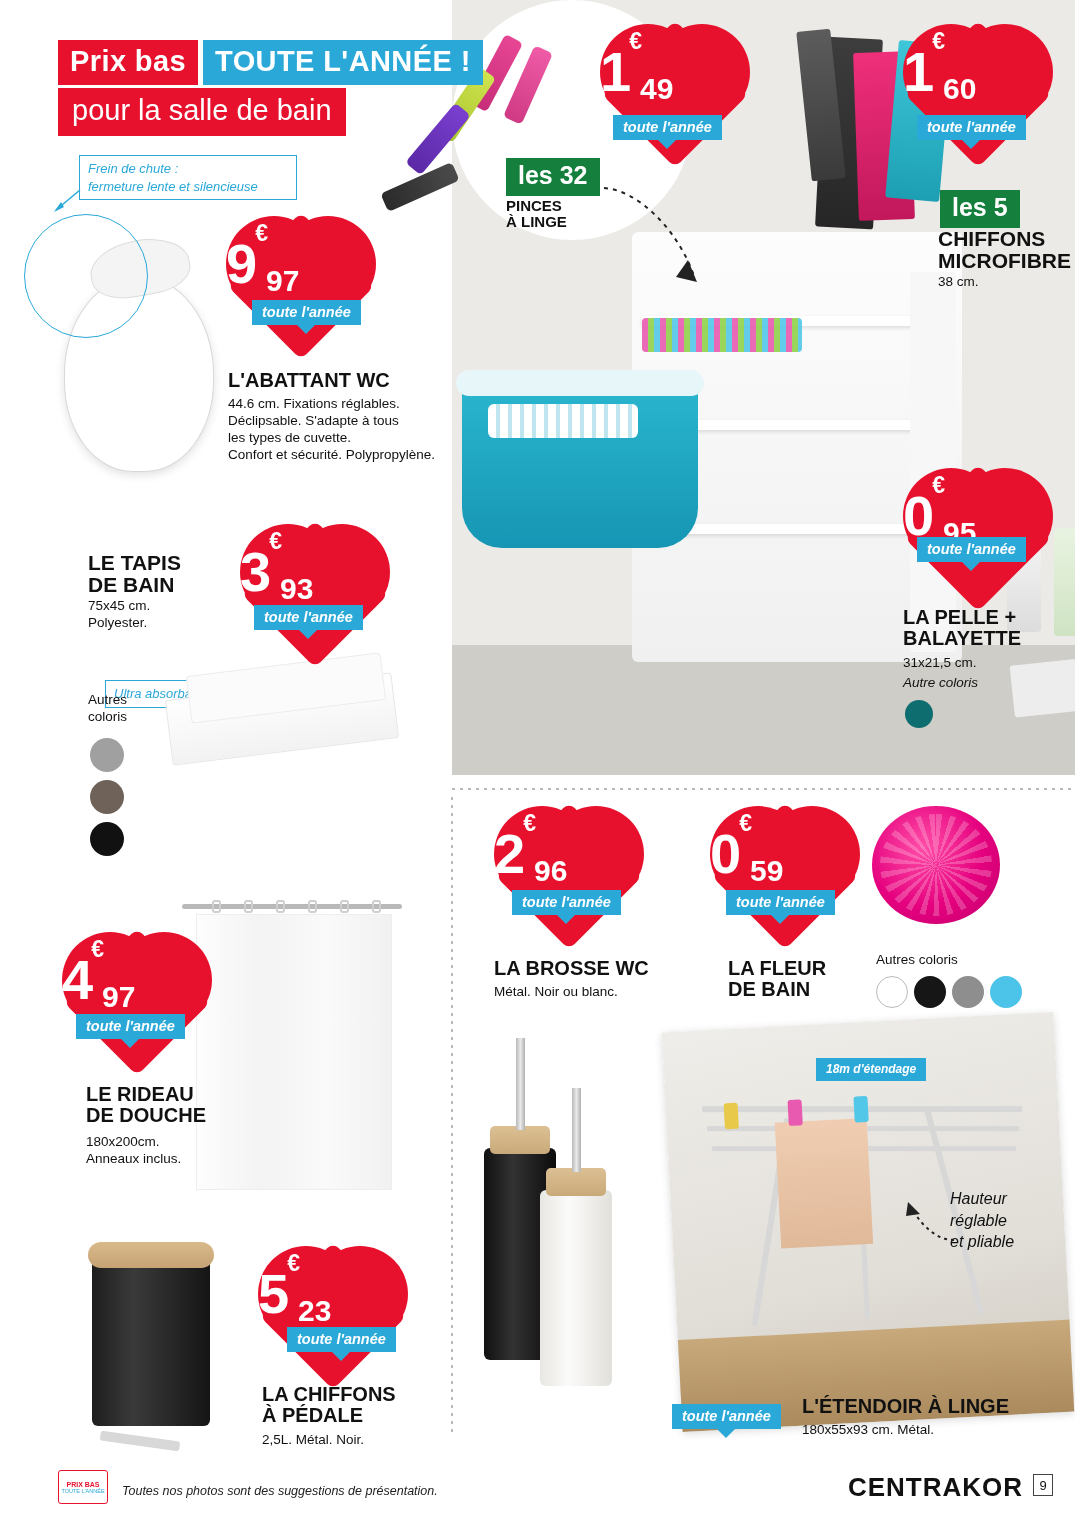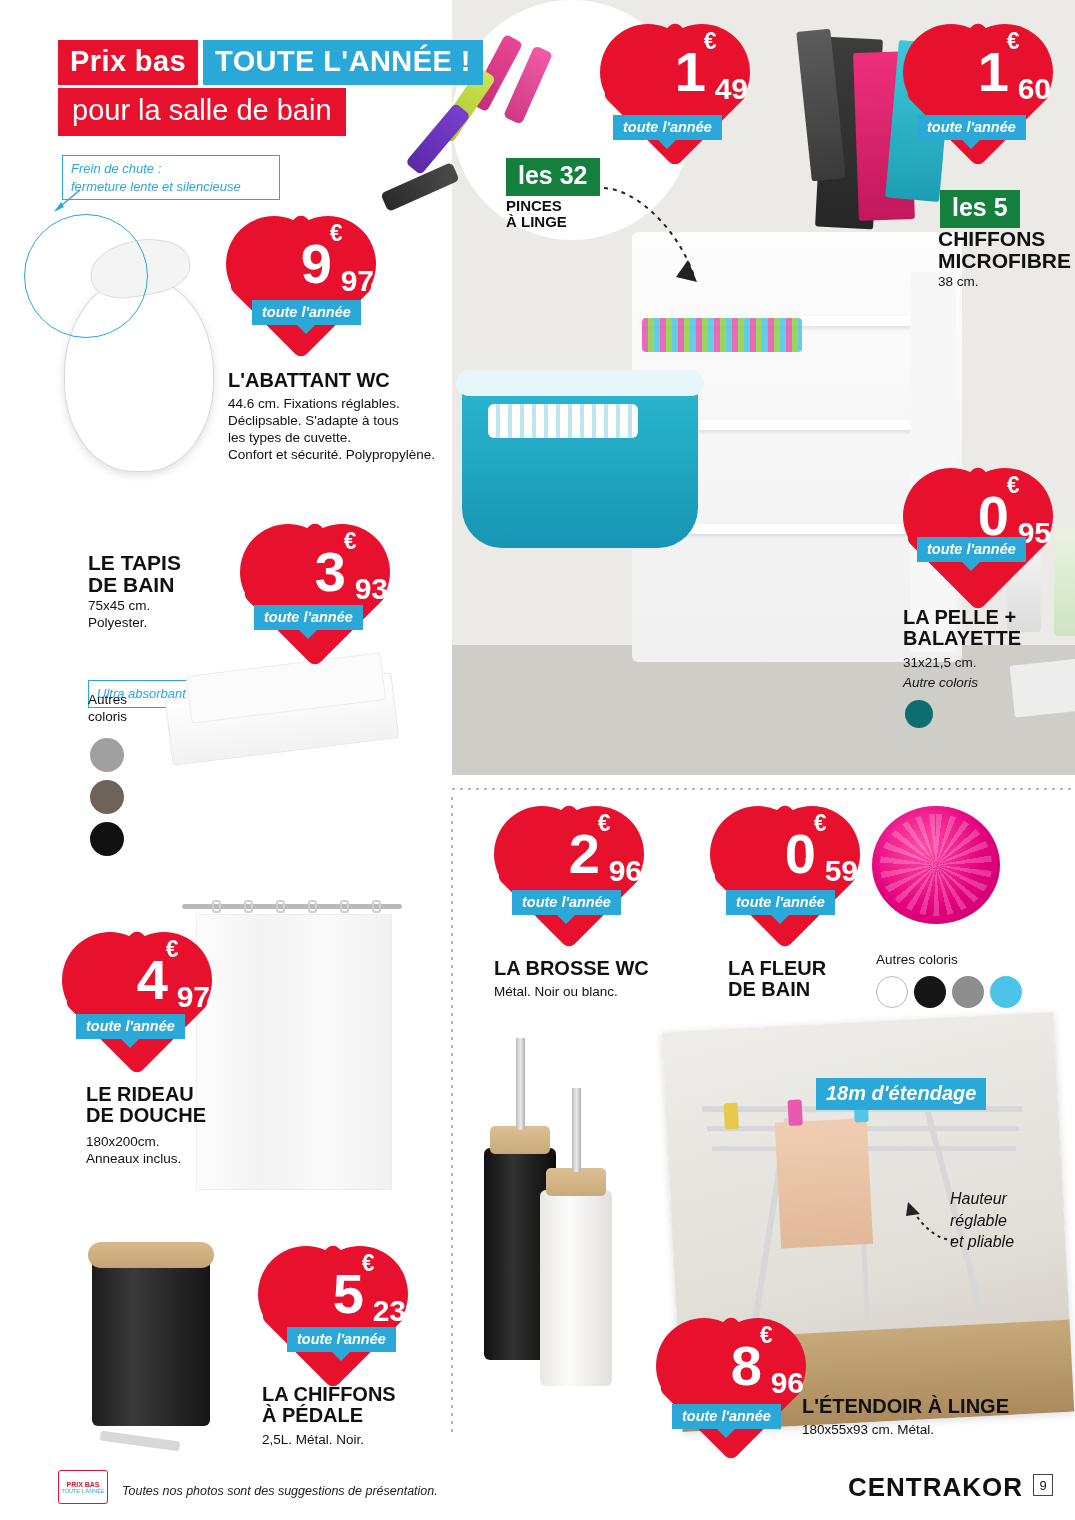--- a/index.html
+++ b/index.html
@@ -27,21 +27,21 @@
   }
   .heart .l1 { left:0; top:0; width:96px; height:96px; border-radius:50%; }
   .heart .l2 { right:0; top:0; width:96px; height:96px; border-radius:50%; }
   .heart .body {
     left:50%; top:18px; width:104px; height:104px;
     transform:translateX(-50%) rotate(45deg);
     border-radius:8px;
   }
   .heart .ptxt {
     position:absolute; z-index:5; left:0; right:0; top:20px;
-    text-align:right; color:#fff; line-height:1;
+    text-align:left; color:#fff; line-height:1;
   }
   .heart .big { font-size:56px; font-weight:bold; letter-spacing:-2px; }
   .heart .eur { font-size:23px; font-weight:bold; vertical-align:top; position:relative; top:-14px; }
   .heart .cts { font-size:30px; font-weight:bold; position:relative; top:8px; left:-2px; }
 
   .tag {
     position:absolute; background:#2aa8d8; color:#fff;
     font-size:14.5px; font-style:italic; font-weight:bold;
     padding:4px 10px 5px 10px; white-space:nowrap;
     z-index:6;
@@ -74,20 +74,21 @@
     position:absolute; left:58px; top:88px;
     background:#e8112d; color:#fff; font-size:29px;
     padding:6px 14px 9px 14px; font-weight:300;
   }
 
   
   .note {
     position:absolute; border:1px solid #2aa8d8; color:#2aa8d8;
     font-size:13px; font-style:italic; padding:4px 8px; line-height:1.35;
     background:#fff;
+    margin-left:17px;
   }
 
   .main-photo {
     position:absolute; left:452px; top:0; width:623px; height:775px;
     background:linear-gradient(160deg,#efeeec 0%,#e6e5e2 45%,#dedcd8 100%);
   }
   .mp-wall { position:absolute; inset:0; background:#eceae6; }
   .mp-floor { position:absolute; left:0; right:0; bottom:0; height:130px; background:#cfcdc8; }
 
   .divider-v {
@@ -486,38 +487,30 @@
     <div class="rail" style="left:44px;top:124px;width:304px;height:5px;transform:rotate(3deg);"></div>
     <div class="rail" style="left:96px;top:90px;width:6px;height:210px;transform:rotate(12deg);"></div>
     <div class="rail" style="left:280px;top:90px;width:6px;height:210px;transform:rotate(-12deg);"></div>
     <div class="rail" style="left:188px;top:96px;width:5px;height:200px;"></div>
     <div class="sheet"></div>
     <div style="position:absolute;left:58px;top:74px;width:14px;height:26px;background:#e8c94a;border-radius:3px;"></div>
     <div style="position:absolute;left:122px;top:74px;width:14px;height:26px;background:#e85ab0;border-radius:3px;"></div>
     <div style="position:absolute;left:188px;top:74px;width:14px;height:26px;background:#52c7e8;border-radius:3px;"></div>
   </div>
 
-  <div class="tag" style="left:816px;top:1058px;background:#2aa8d8;font-size:20px;margin-top:20px;">18m d'étendage</div>
+  <div class="tag" style="left:816px;top:1058px;background:#2aa8d8;font-size:12px;">18m d'étendage</div>
 
   <div class="abs" style="left:950px;top:1188px;font-size:16px;font-style:italic;color:#111;white-space:pre-line;line-height:1.35;">Hauteur
 réglable
 et pliable</div>
   <svg class="abs" style="left:898px;top:1196px;width:60px;height:52px;">
     <path d="M56,44 C40,44 26,32 16,16" stroke="#222" stroke-width="2" fill="none" stroke-dasharray="3 4"></path>
     <path d="M10,6 L22,18 L8,20 Z" fill="#222"></path>
   </svg>
 
-  <div class="heart" style="left:656px;top:1318px;">
-    <div class="lobe l1"></div>
-      <div class="lobe l2"></div>
-      <div class="body"></div>
-    <div class="ptxt">
-      <span class="big">8</span><span class="eur">€</span><span class="cts">96</span>
-    </div>
-  </div>
   <div class="tag arrow" style="left:672px;top:1404px;">toute l'année</div>
   <div class="prod-title" style="left:802px;top:1396px;">L'ÉTENDOIR À LINGE</div>
   <div class="prod-desc" style="left:802px;top:1422px;">180x55x93 cm. Métal.</div>
 
   <div class="foot-badge">
     <span class="fb1">PRIX BAS</span>
     <span class="fb3">TOUTE L'ANNÉE</span>
   </div>
   <div class="footer-note">Toutes nos photos sont des suggestions de présentation.</div>
   <div class="logo-centrakor">CENTRAKOR</div>

